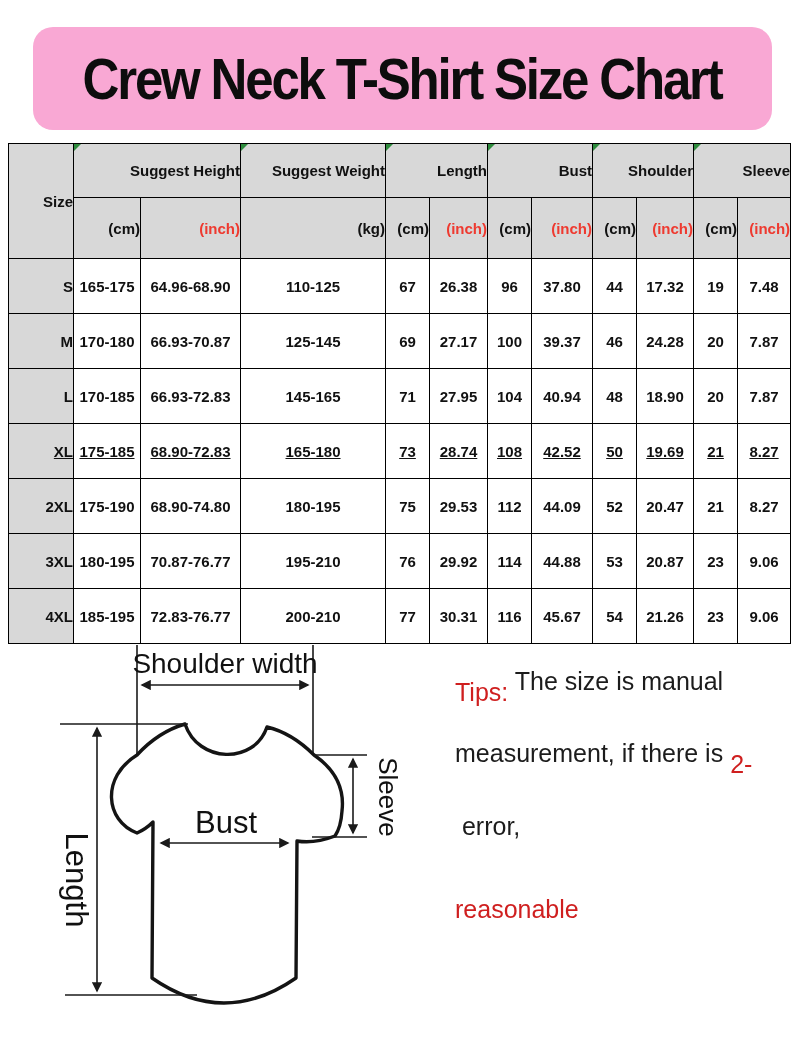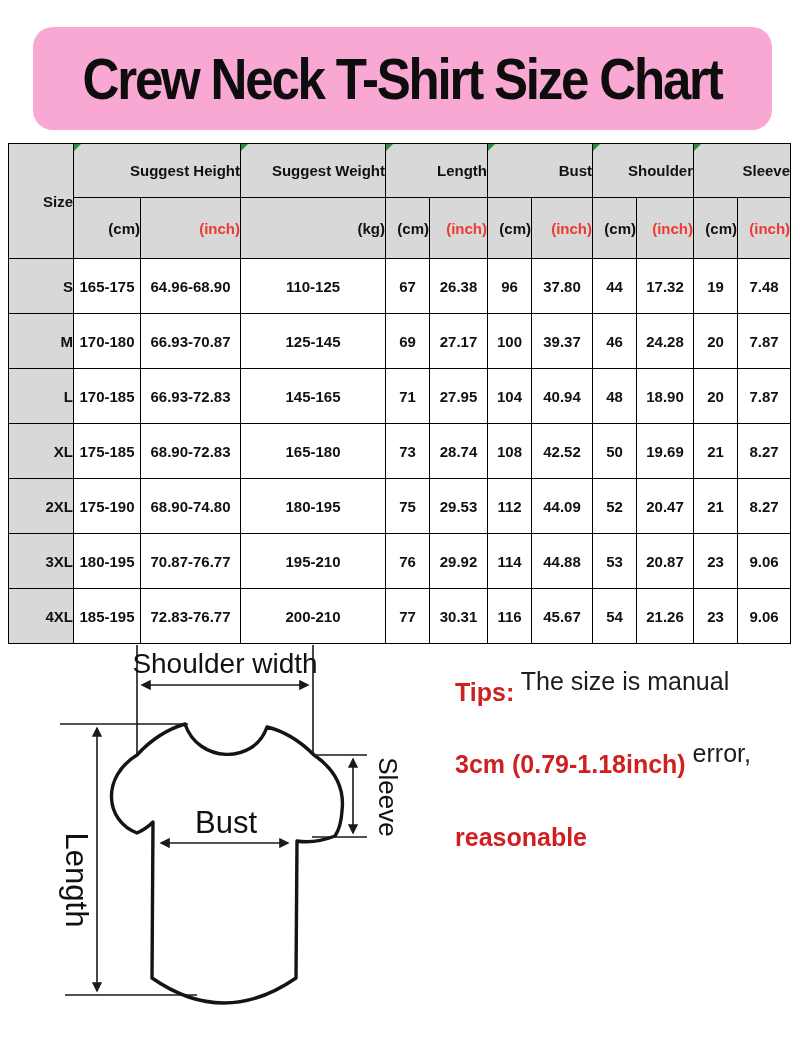--- a/index.html
+++ b/index.html
@@ -34,21 +34,21 @@
   .g-tri{position:relative;}
   .g-tri::before{
     content:"";position:absolute;top:0;left:0;width:0;height:0;
     border-top:7px solid #2e8b3d;border-right:7px solid transparent;
   }
   
   .diagram{position:absolute;left:30px;top:645px;width:420px;height:395px;}
   
   .tips{position:absolute;left:455px;top:645px;width:340px;font-size:25px;}
   .tip-line{height:72.5px;display:flex;align-items:center;white-space:pre;color:#1c1c1c;}
-  .red-em{color:#cf1f1f;font-weight:bold;margin-top:22px;}
+  .red-em{color:#cf1f1f;font-weight:normal;margin-top:22px;}
 </style>
 </head>
 <body>
 
 <div class="banner">
   <div class="banner-text">Crew Neck T-Shirt Size Chart</div>
 </div>
 
 <table class="size-chart">
   <colgroup>
@@ -125,21 +125,21 @@
         <td>145-165</td>
         <td>71</td>
         <td>27.95</td>
         <td>104</td>
         <td>40.94</td>
         <td>48</td>
         <td>18.90</td>
         <td>20</td>
         <td>7.87</td>
       </tr>
-      <tr style="height: 55px;">
+      <tr style="height: 55px; text-decoration: underline;">
         <th class="size-cell">XL</th>
         <td>175-185</td>
         <td>68.90-72.83</td>
         <td>165-180</td>
         <td>73</td>
         <td>28.74</td>
         <td>108</td>
         <td>42.52</td>
         <td>50</td>
         <td>19.69</td>
@@ -225,15 +225,16 @@
   <line x1="282" y1="192" x2="337" y2="192" stroke="#1a1a1a" stroke-width="1.6"></line>
   <line x1="323" y1="114" x2="323" y2="188" stroke="#1a1a1a" stroke-width="1.6" marker-start="url(#arr)" marker-end="url(#arr)"></line>
   <text x="349" y="152" text-anchor="middle" font-size="26" fill="#111" transform="rotate(90 349 152)">Sleeve</text>
 
   <text x="196" y="188" text-anchor="middle" font-size="31" fill="#111">Bust</text>
   <line x1="131" y1="198" x2="258" y2="198" stroke="#1a1a1a" stroke-width="1.6" marker-start="url(#arr)" marker-end="url(#arr)"></line>
 </svg>
 
 <div class="tips">
     <div class="tip-line"><span class="red-em">Tips:</span><span> The size is manual</span></div>
-    <div class="tip-line"><span class="red-em">3cm (0.79-1.18inch)</span><span> error,</span></div>
+    <div class="tip-line"><span>measurement, if there is </span><span class="red-em">2-</span></div>
+    <div class="tip-line"><span> error,</span></div>
     <div class="tip-line"><span class="red-em">reasonable</span></div>
   </div>
 
 </body></html>

